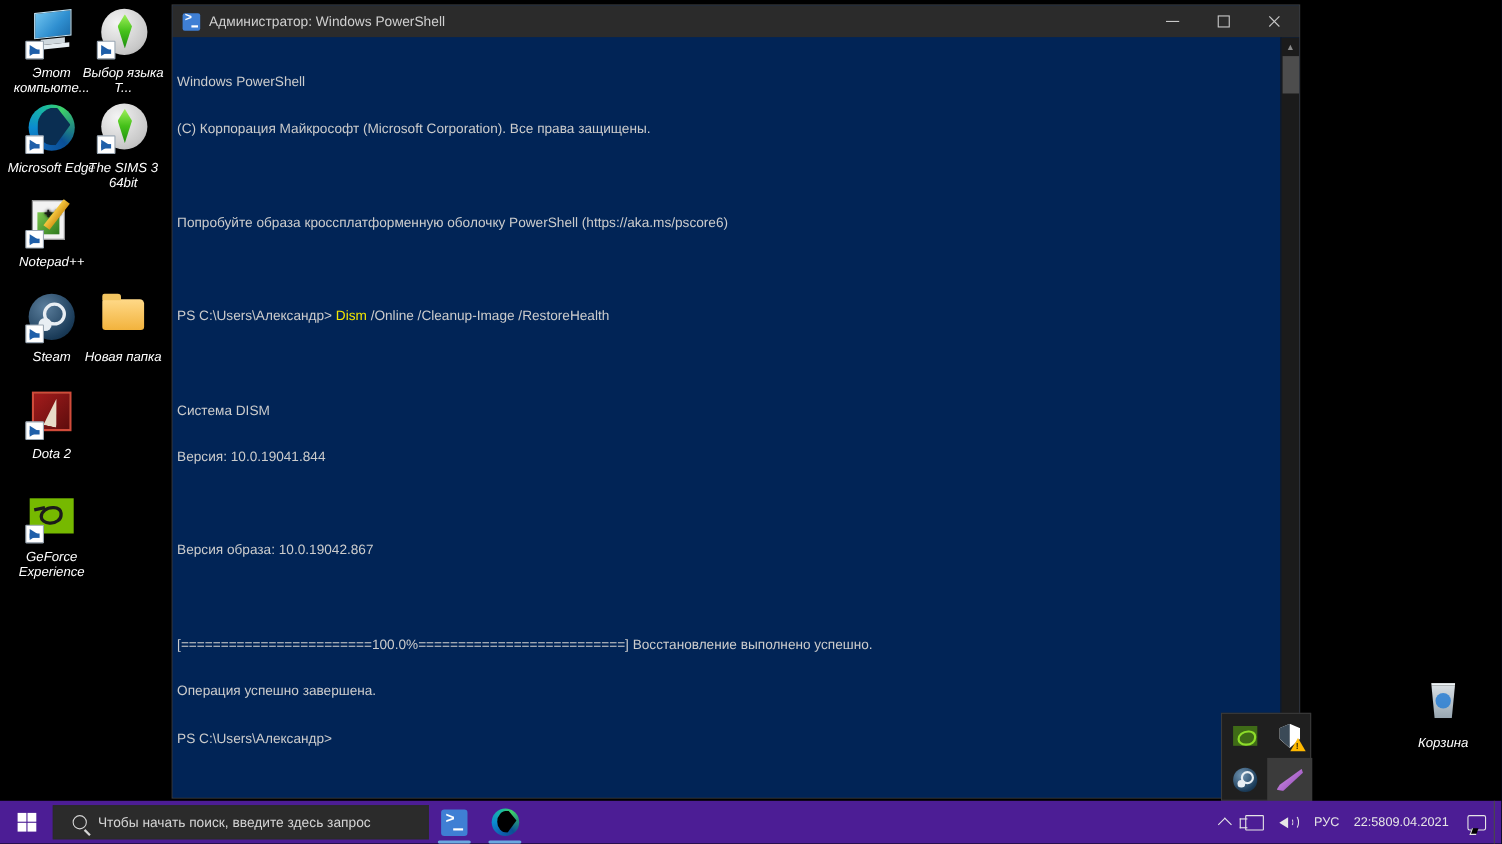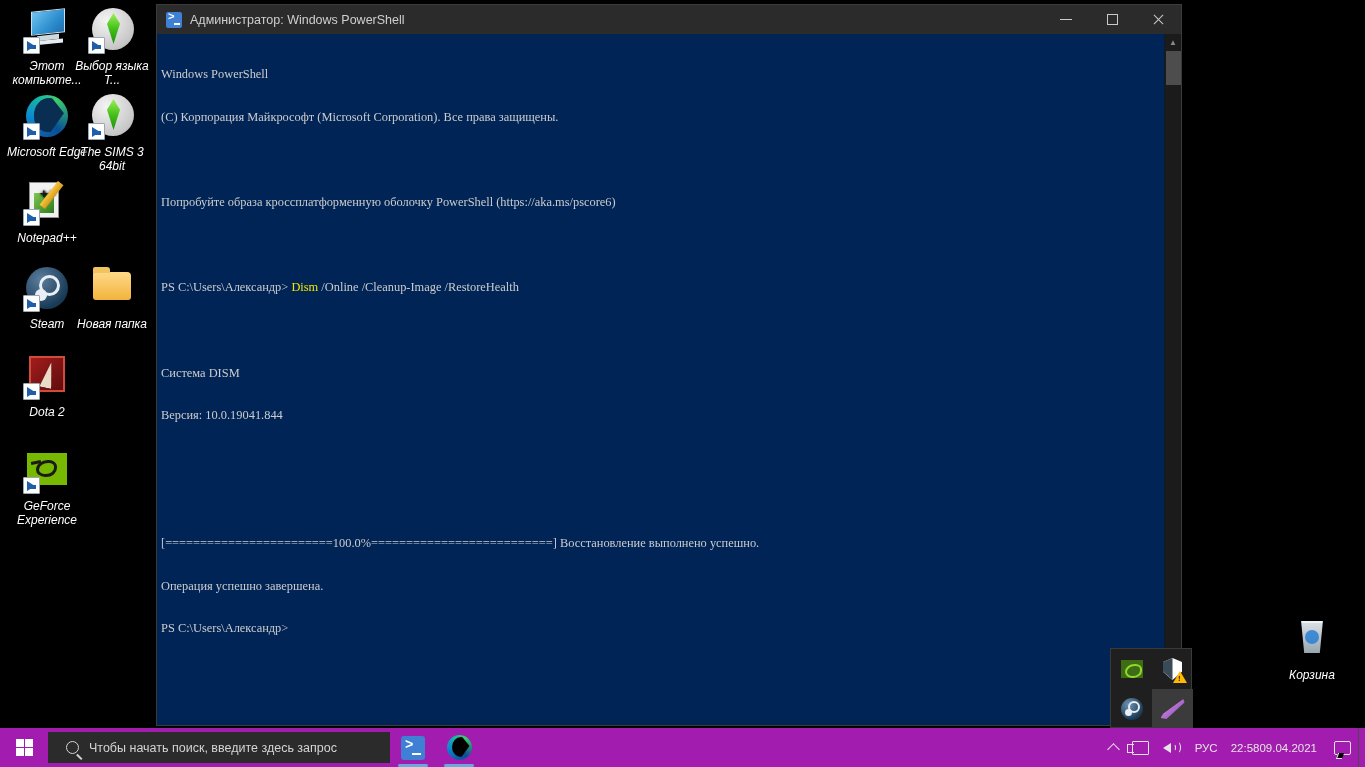--- a/index.html
+++ b/index.html
@@ -280,21 +280,21 @@
 
   #ps-body {
     position: relative;
     height: 691px;
     background: #012456;
     display: flex;
   }
   #ps-console {
     flex: 1 1 auto;
     padding: 5px 0 0 4px;
-    font-family: Liberation Serif, serif;
+    font-family: Liberation Sans, sans-serif;
     font-size: 12.4px;
     line-height: 14.2px;
     color: #cccccc;
     white-space: pre;
     overflow: hidden;
   }
   .ln { display: block; min-height: 14.2px; }
   .ln.blank { height: 14.2px; }
   .cmd-hl { color: #f3e600; }
 
@@ -395,21 +395,21 @@
     width: 24px; height: 20px;
     background: linear-gradient(135deg,#d79ae8,#8a3fb5);
     clip-path: polygon(95% 0, 100% 18%, 25% 100%, 0 95%, 12% 72%);
   }
 
   
   #taskbar {
     position: absolute;
     left: 0; bottom: 0;
     width: 1365px; height: 39px;
-    background: #a21caf;
+    background: #4c1d95;
     display: flex;
     align-items: center;
   }
   #start-btn {
     width: 48px; height: 39px;
     display:flex; align-items:center; justify-content:center;
   }
   .win-logo {
     width: 17px; height: 17px;
     display: grid;
@@ -673,20 +673,21 @@
         <span class="ln">Windows PowerShell</span>
         <span class="ln">(C) Корпорация Майкрософт (Microsoft Corporation). Все права защищены.</span>
         <span class="ln blank"></span>
         <span class="ln">Попробуйте образа кроссплатформенную оболочку PowerShell (https://aka.ms/pscore6)</span>
         <span class="ln blank"></span>
         <span class="ln"><span>PS C:\Users\Александр&gt; </span><span class="cmd-hl">Dism</span><span> /Online /Cleanup-Image /RestoreHealth</span></span>
         <span class="ln blank"></span>
         <span class="ln">Система DISM</span>
         <span class="ln">Версия: 10.0.19041.844</span>
         <span class="ln blank"></span>
+        <span class="ln">Версия образа: 10.0.19042.867</span>
         <span class="ln blank"></span>
         <span class="ln">[========================100.0%==========================] Восстановление выполнено успешно.</span>
         <span class="ln">Операция успешно завершена.</span>
         <span class="ln">PS C:\Users\Александр&gt;</span>
       </div>
 
       <div id="ps-scroll">
         <div class="sb-up">▲</div>
         <div class="sb-thumb"></div>
       </div>

